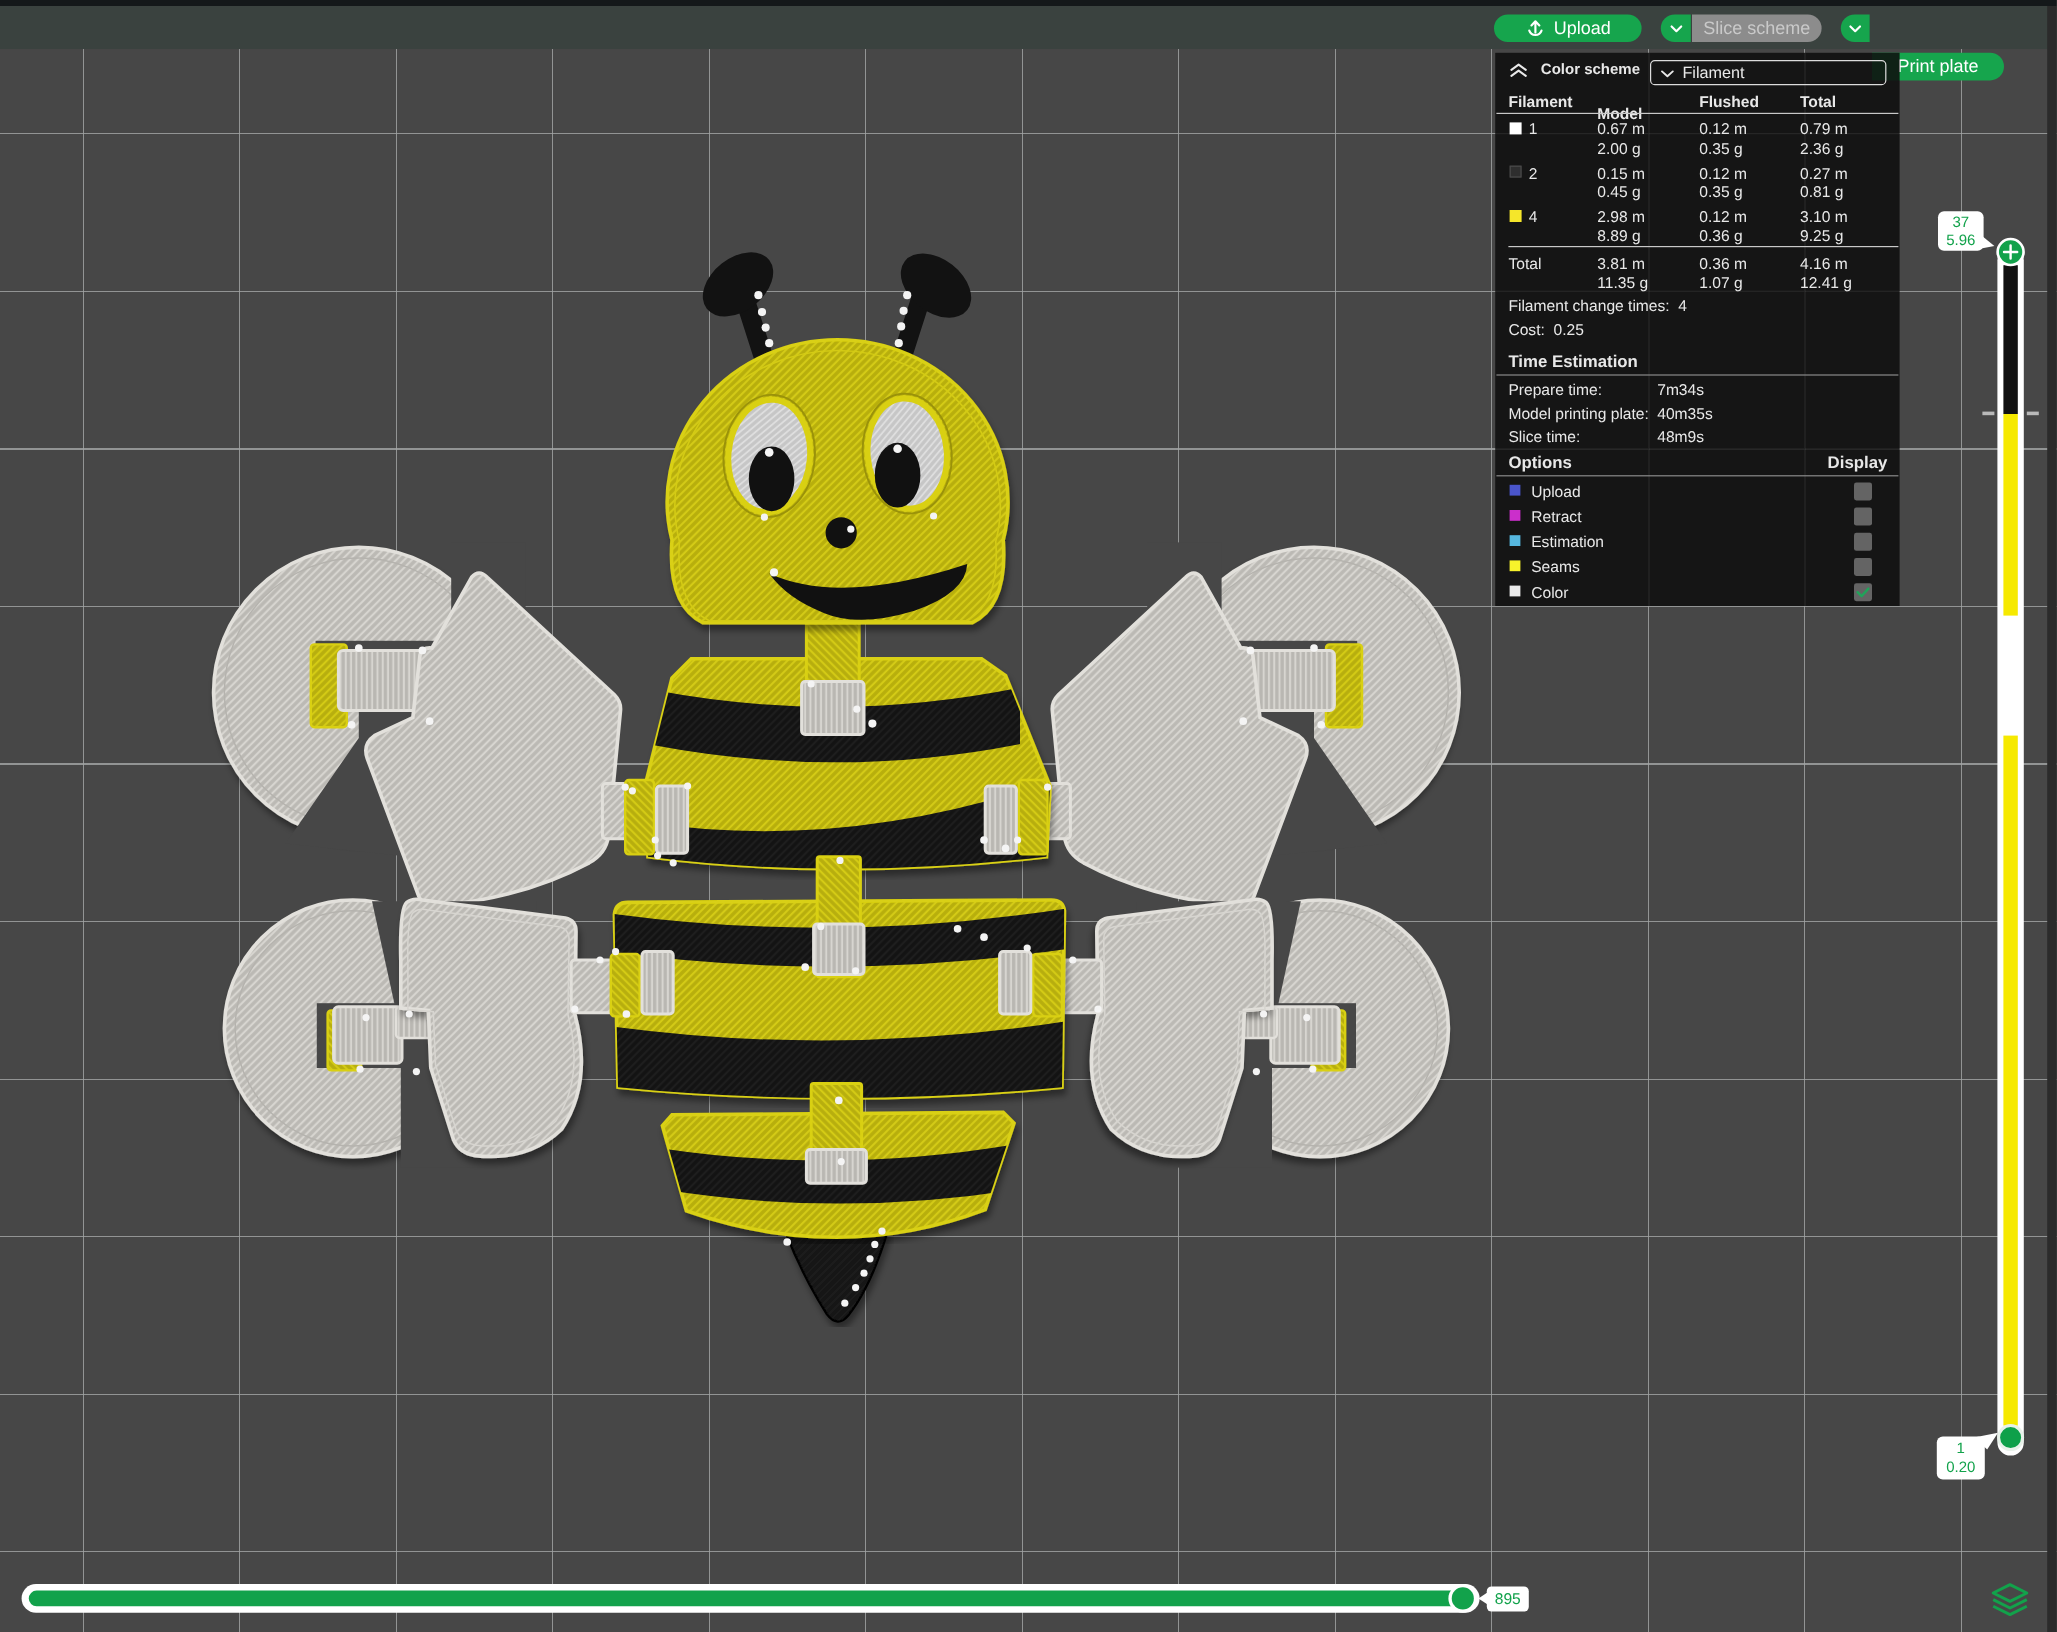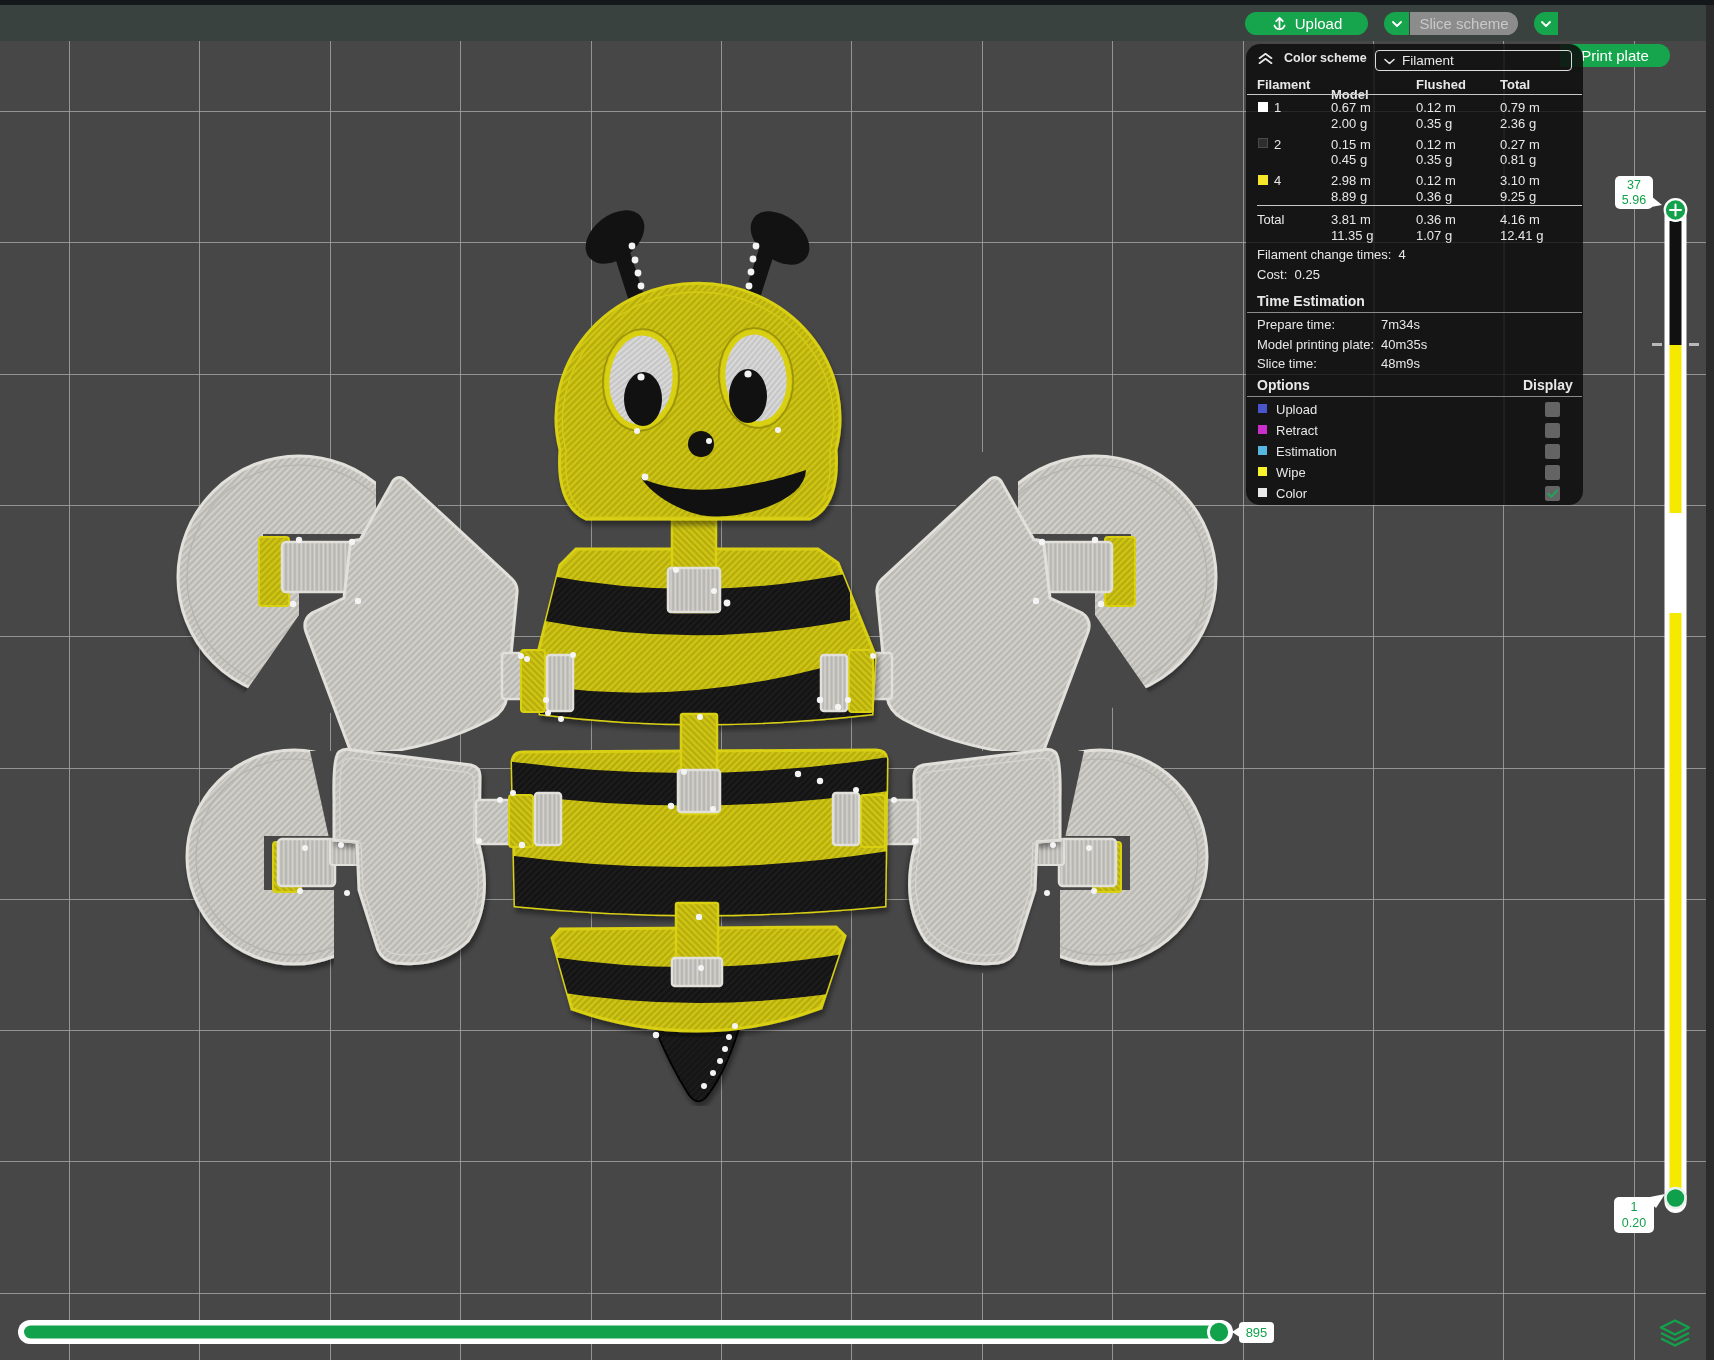--- a/index.html
+++ b/index.html
@@ -6,21 +6,21 @@
   html,body { width:1714px; height:1360px; overflow:hidden; background:#474747;
     font-family:"Liberation Sans", sans-serif; }
   #stage { position:relative; width:1714px; height:1360px; }
   #topblack { position:absolute; left:0; top:0; width:1714px; height:5px; background:#14181a; }
   #topbar { position:absolute; left:0; top:5px; width:1714px; height:36px; background:#3a423f; }
   #canvas { position:absolute; left:0; top:41px; width:1714px; height:1319px; background:#474747; }
   #rightstrip { position:absolute; left:1706px; top:5px; width:8px; height:1355px; background:#2b2b2b; }
   .btn { position:absolute; top:12px; height:23px; border-radius:12px; color:#fff;
      font-size:15px; display:flex; align-items:center; justify-content:center; }
   #panel { position:absolute; left:1246px; top:44px; width:337px; height:461px;
-     background:rgba(15,15,15,0.88); color:#e8e8e8; font-size:13px; line-height:15.5px;border-radius:14px; }
+     background:rgba(15,15,15,0.88); color:#e8e8e8; font-size:13px; line-height:15.5px; }
   .pabs { position:absolute; white-space:nowrap; }
   .bold { font-weight:bold; }
   #beesvg, #uisvg { position:absolute; left:0; top:0; }
 </style>
 </head>
 <body>
 <div id="stage">
   <div id="topblack"></div>
   <div id="topbar"></div>
   <div id="canvas"></div>
@@ -136,21 +136,21 @@
     <div class="pabs" style="left:12px;top:359.5px;width:9px;height:9px;background:#4a55cb"></div>
     <div class="pabs" style="left:30px;top:357.5px">Upload</div>
     <div class="pabs" style="left:299px;top:357.5px;width:15px;height:15px;background:#646464;border-radius:2px"></div>
     <div class="pabs" style="left:12px;top:380.5px;width:9px;height:9px;background:#cb2fcb"></div>
     <div class="pabs" style="left:30px;top:378.5px">Retract</div>
     <div class="pabs" style="left:299px;top:378.5px;width:15px;height:15px;background:#646464;border-radius:2px"></div>
     <div class="pabs" style="left:12px;top:401.5px;width:9px;height:9px;background:#56b7df"></div>
     <div class="pabs" style="left:30px;top:399.5px">Estimation</div>
     <div class="pabs" style="left:299px;top:399.5px;width:15px;height:15px;background:#646464;border-radius:2px"></div>
     <div class="pabs" style="left:12px;top:422.5px;width:9px;height:9px;background:#f8f32b"></div>
-    <div class="pabs" style="left:30px;top:420.5px">Wipe</div>
+    <div class="pabs" style="left:30px;top:420.5px">Seams</div>
     <div class="pabs" style="left:299px;top:420.5px;width:15px;height:15px;background:#646464;border-radius:2px"></div>
     <div class="pabs" style="left:12px;top:443.5px;width:9px;height:9px;background:#e9e9e9"></div>
     <div class="pabs" style="left:30px;top:441.5px">Color</div>
     <div class="pabs" style="left:299px;top:441.5px;width:15px;height:15px;background:#646464;border-radius:2px">
       <svg width="15" height="15" viewBox="0 0 15 15">
           <path d="M3 7.5 L6.3 10.8 L12 4.5" stroke="#21a35a" stroke-width="2" fill="none" stroke-linecap="round" stroke-linejoin="round"></path>
         </svg>
     </div>
   </div>
 

